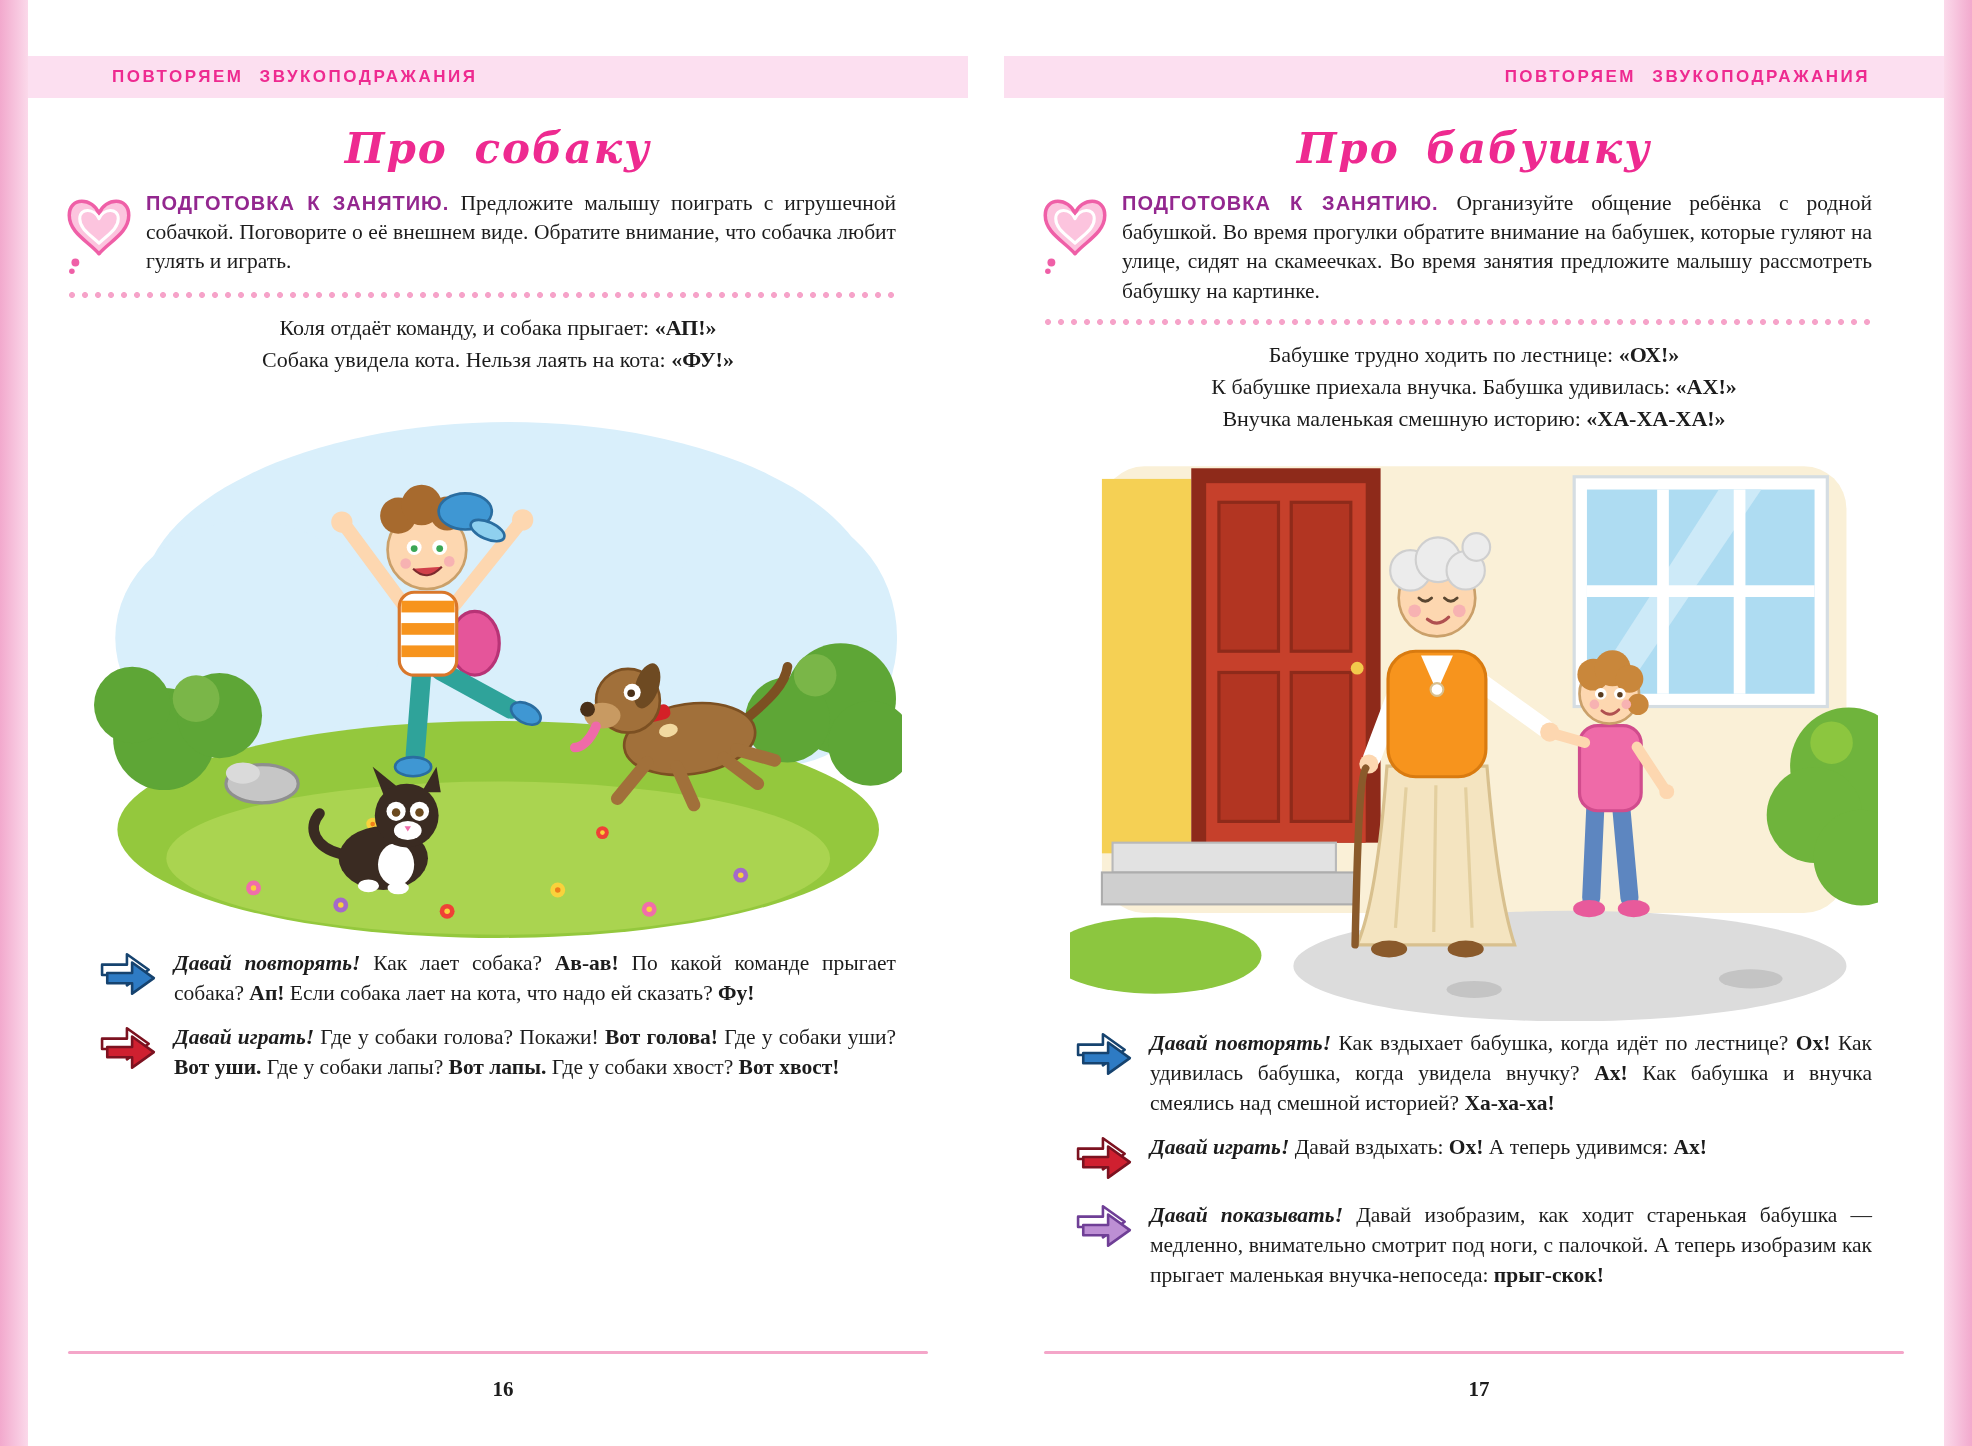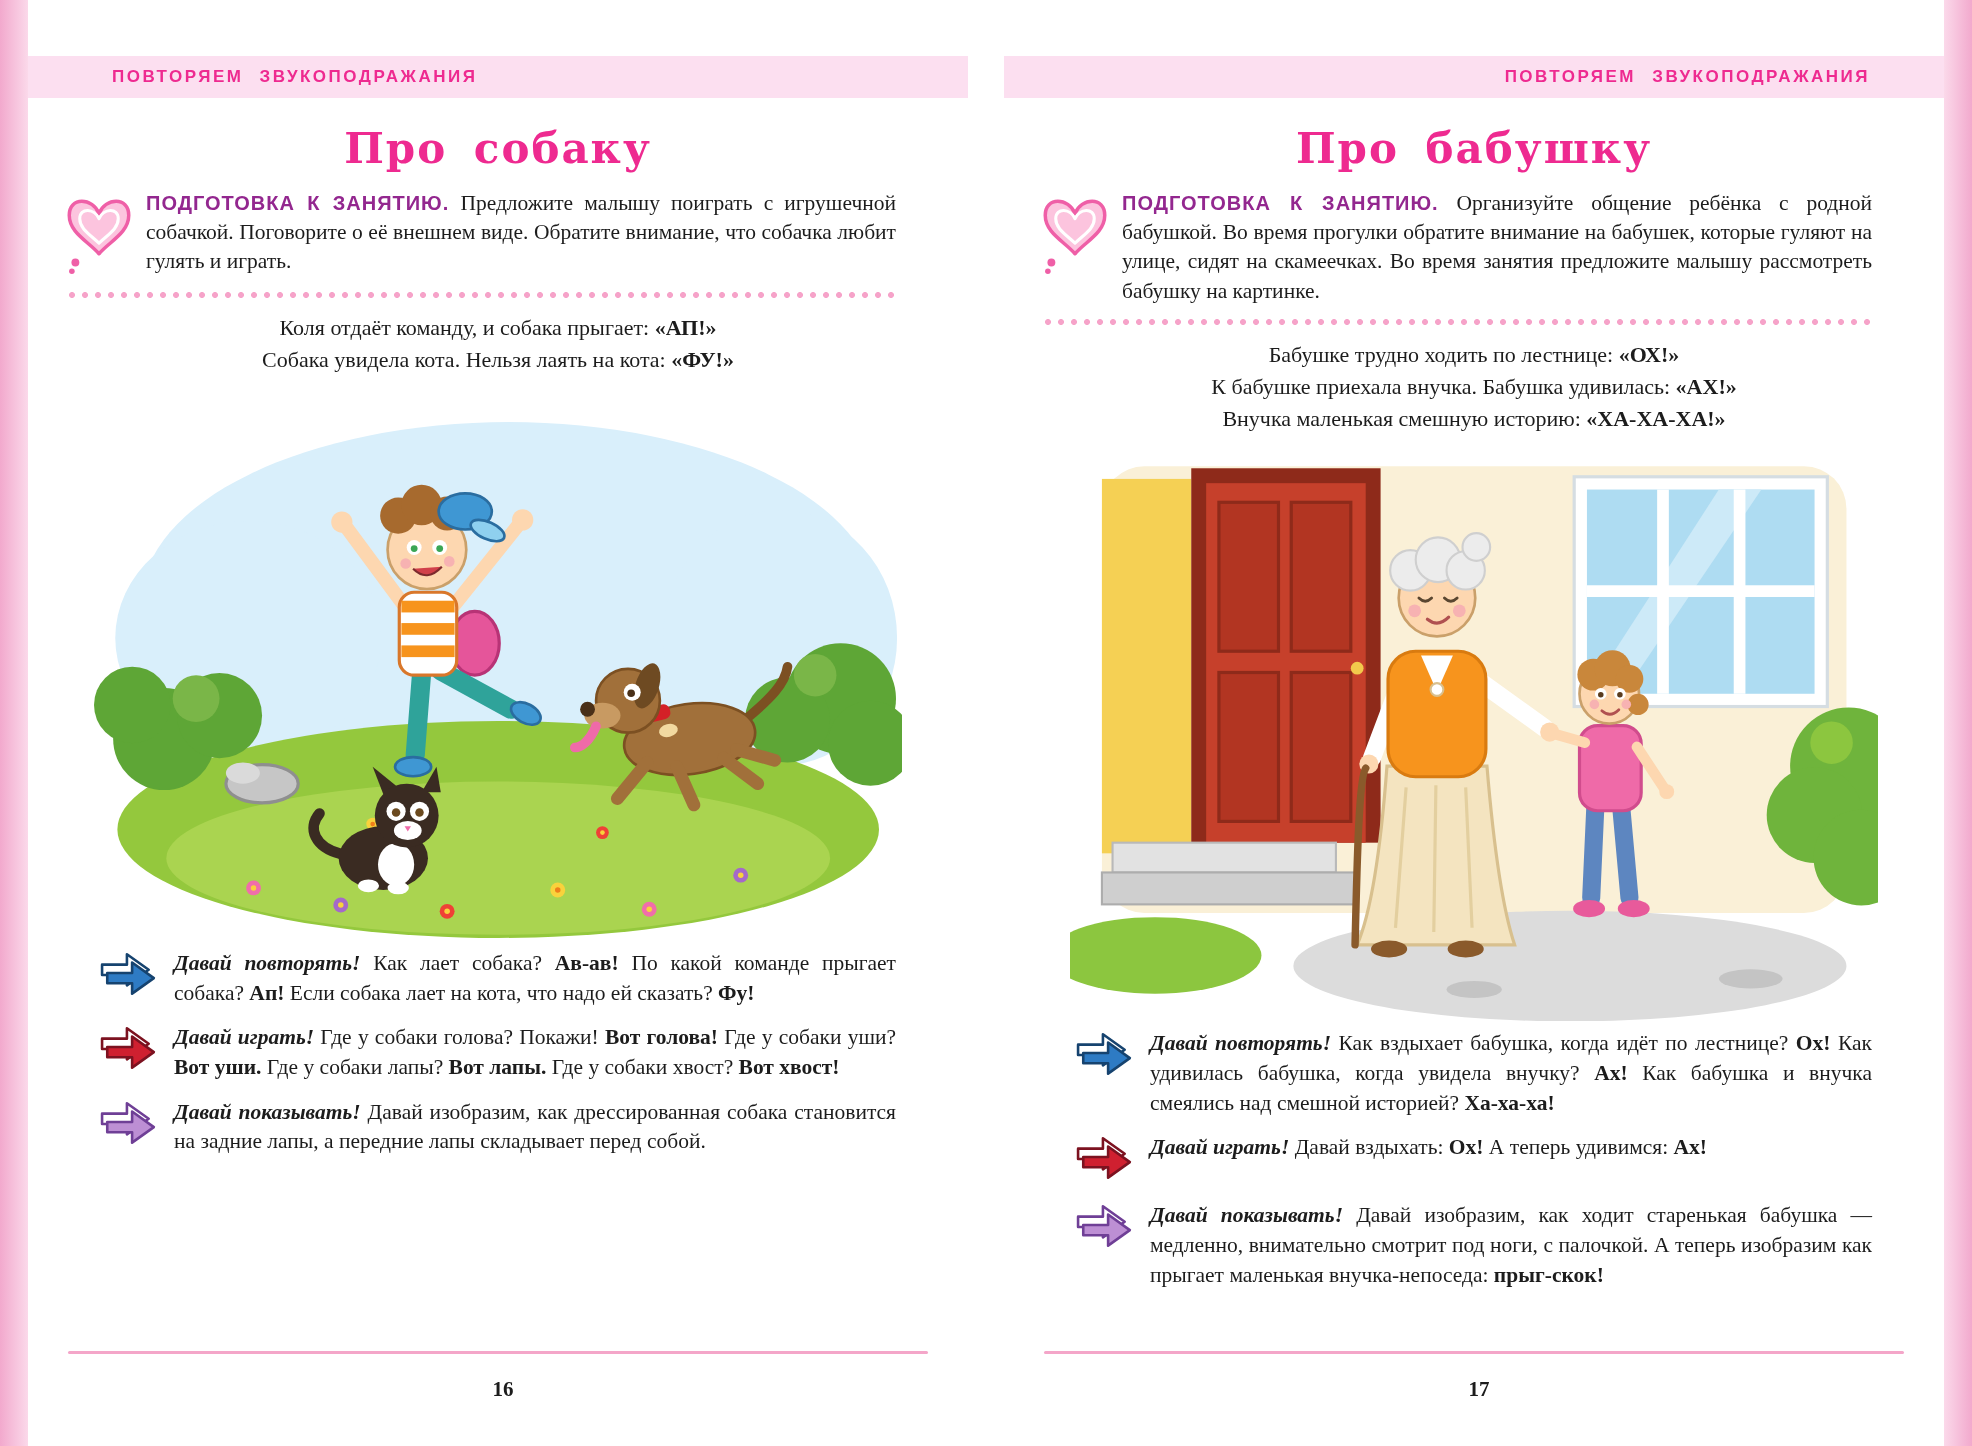--- a/index.html
+++ b/index.html
@@ -10,21 +10,21 @@
   .edge.right{right:0;background:linear-gradient(270deg,#f2a9cd,#fbd9ea);}
   .pages{position:absolute;left:28px;right:28px;top:0;bottom:0;display:flex;gap:36px;}
   .page{flex:1;position:relative;}
 
   .band{margin-top:56px;height:42px;background:#fcdff0;display:flex;align-items:center;padding:0 74px;}
   .page.rightpage .band{justify-content:flex-end;}
   .band span{color:#ee2a90;font-family:"Liberation Sans",sans-serif;font-weight:bold;
              font-size:17px;letter-spacing:2.5px;word-spacing:9px;margin-left:10px;}
 
   .title{text-align:center;margin:26px 0 14px;color:#ee2a90;
-         font-family:"DejaVu Serif",serif;font-weight:bold;
+         font-family:"DejaVu Serif",serif;font-style:italic;font-weight:bold;
          font-size:42px;letter-spacing:2px;word-spacing:10px;}
 
   .prep{display:flex;margin:0 72px 0 36px;gap:12px;align-items:flex-start;}
   .heart-wrap{flex:0 0 70px;width:70px;}
   .prep-text{flex:1;margin:2px 0 0;font-size:21.5px;line-height:1.36;text-align:justify;}
   .prep-label{color:#93278f;font-family:"Liberation Sans",sans-serif;font-weight:bold;
               font-size:20px;letter-spacing:1px;}
 
   .dotted{margin:12px 72px 14px 40px;height:8px;
           background-image:radial-gradient(circle at 4px 4px,#f6a3c9 2.7px,rgba(0,0,0,0) 3.2px);
@@ -215,29 +215,20 @@
           <p><span class="lead">Давай повторять!</span><span> Как лает собака? </span><span class="bold">Ав-ав!</span><span> По какой команде прыгает собака? </span><span class="bold">Ап!</span><span> Если собака лает на кота, что надо ей сказать? </span><span class="bold">Фу!</span></p>
         </div>
         <div class="task">
           <span class="arrow-icon">
             <svg viewBox="0 0 56 44" width="58" height="46">
               <path d="M2,12 h24 v-10 l21,15 -21,15 v-10 H2 z" fill="#ffffff" stroke-linejoin="round" stroke-width="2.5" stroke="#7c1220"></path>
               <path d="M2,12 h24 v-10 l21,15 -21,15 v-10 H2 z" transform="translate(5,8)" stroke-linejoin="round" stroke-width="2.5" fill="#cf2030" stroke="#7c1220"></path>
             </svg>
           </span>
           <p><span class="lead">Давай играть!</span><span> Где у собаки голова? Покажи! </span><span class="bold">Вот голова!</span><span> Где у собаки уши? </span><span class="bold">Вот уши.</span><span> Где у собаки лапы? </span><span class="bold">Вот лапы.</span><span> Где у собаки хвост? </span><span class="bold">Вот хвост!</span></p>
-        </div>
-        <div class="task">
-          <span class="arrow-icon">
-            <svg viewBox="0 0 56 44" width="58" height="46">
-              <path d="M2,12 h24 v-10 l21,15 -21,15 v-10 H2 z" fill="#ffffff" stroke-linejoin="round" stroke-width="2.5" stroke="#6f3f96"></path>
-              <path d="M2,12 h24 v-10 l21,15 -21,15 v-10 H2 z" transform="translate(5,8)" stroke-linejoin="round" stroke-width="2.5" fill="#bd8fd4" stroke="#6f3f96"></path>
-            </svg>
-          </span>
-          <p><span class="lead">Давай показывать!</span><span> Давай изобразим, как дрессированная собака становится на задние лапы, а передние лапы складывает перед собой.</span></p>
         </div>
       </div>
 
       <div class="footer-line"></div>
       <div class="page-number">16</div>
     </div>
 
     <div class="page rightpage">
       <div class="band">
         <span>ПОВТОРЯЕМ  ЗВУКОПОДРАЖАНИЯ</span>

